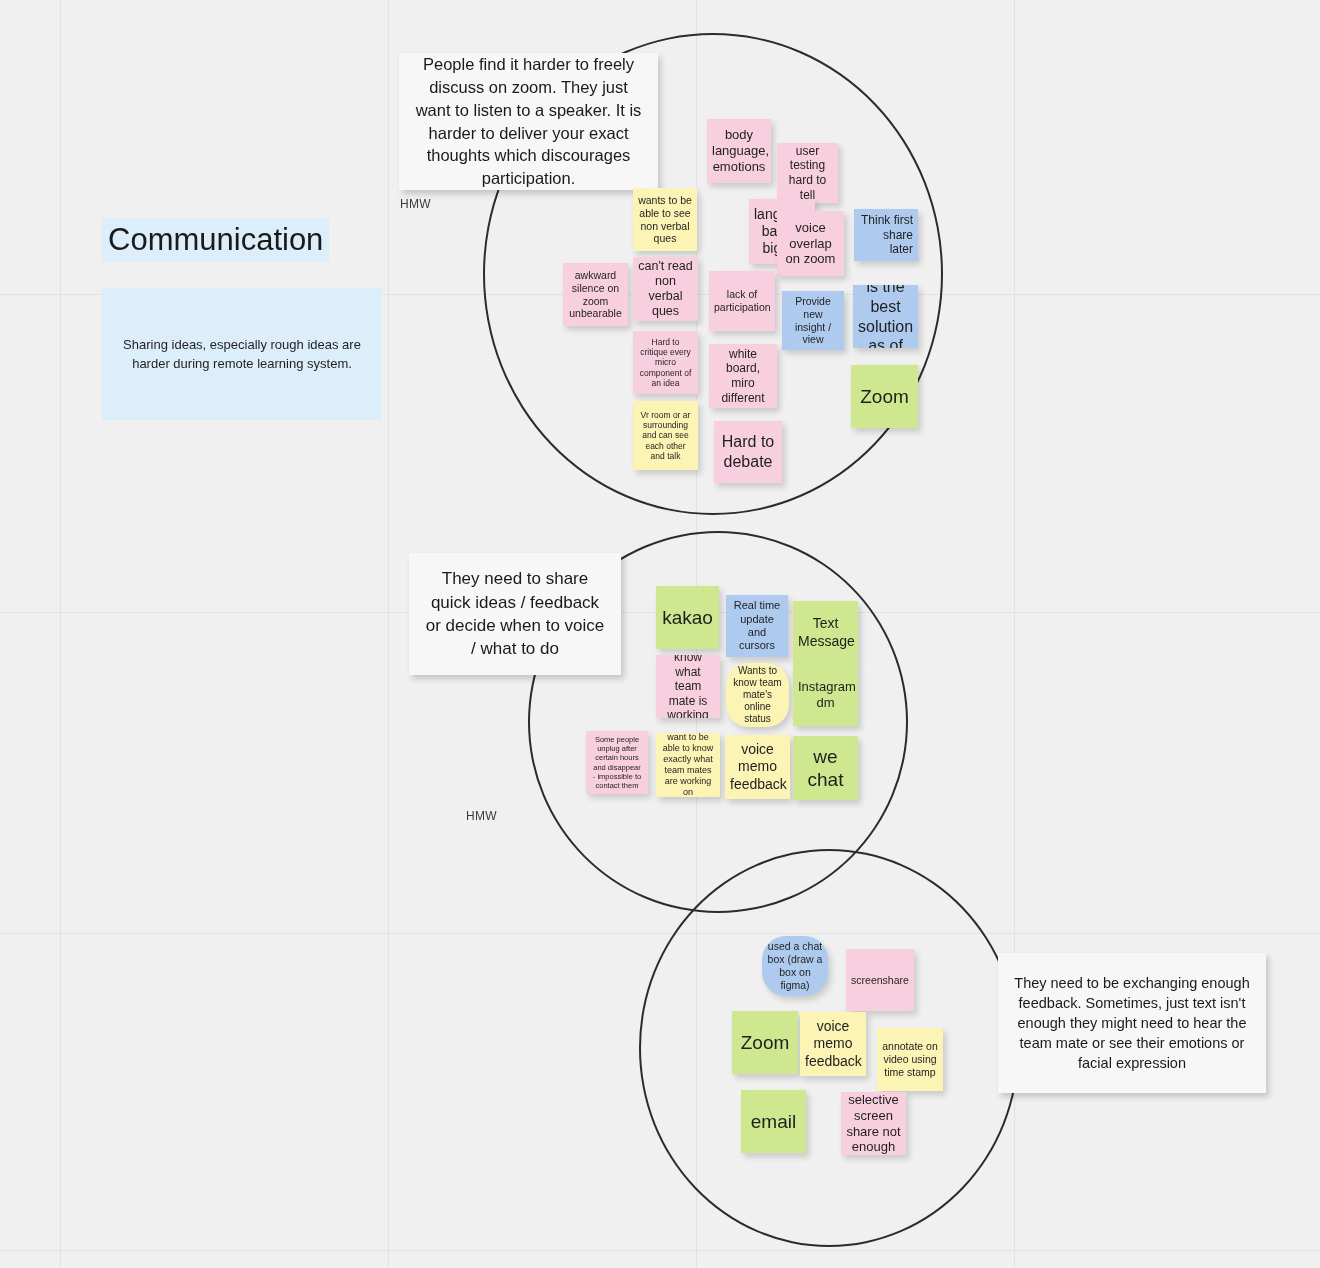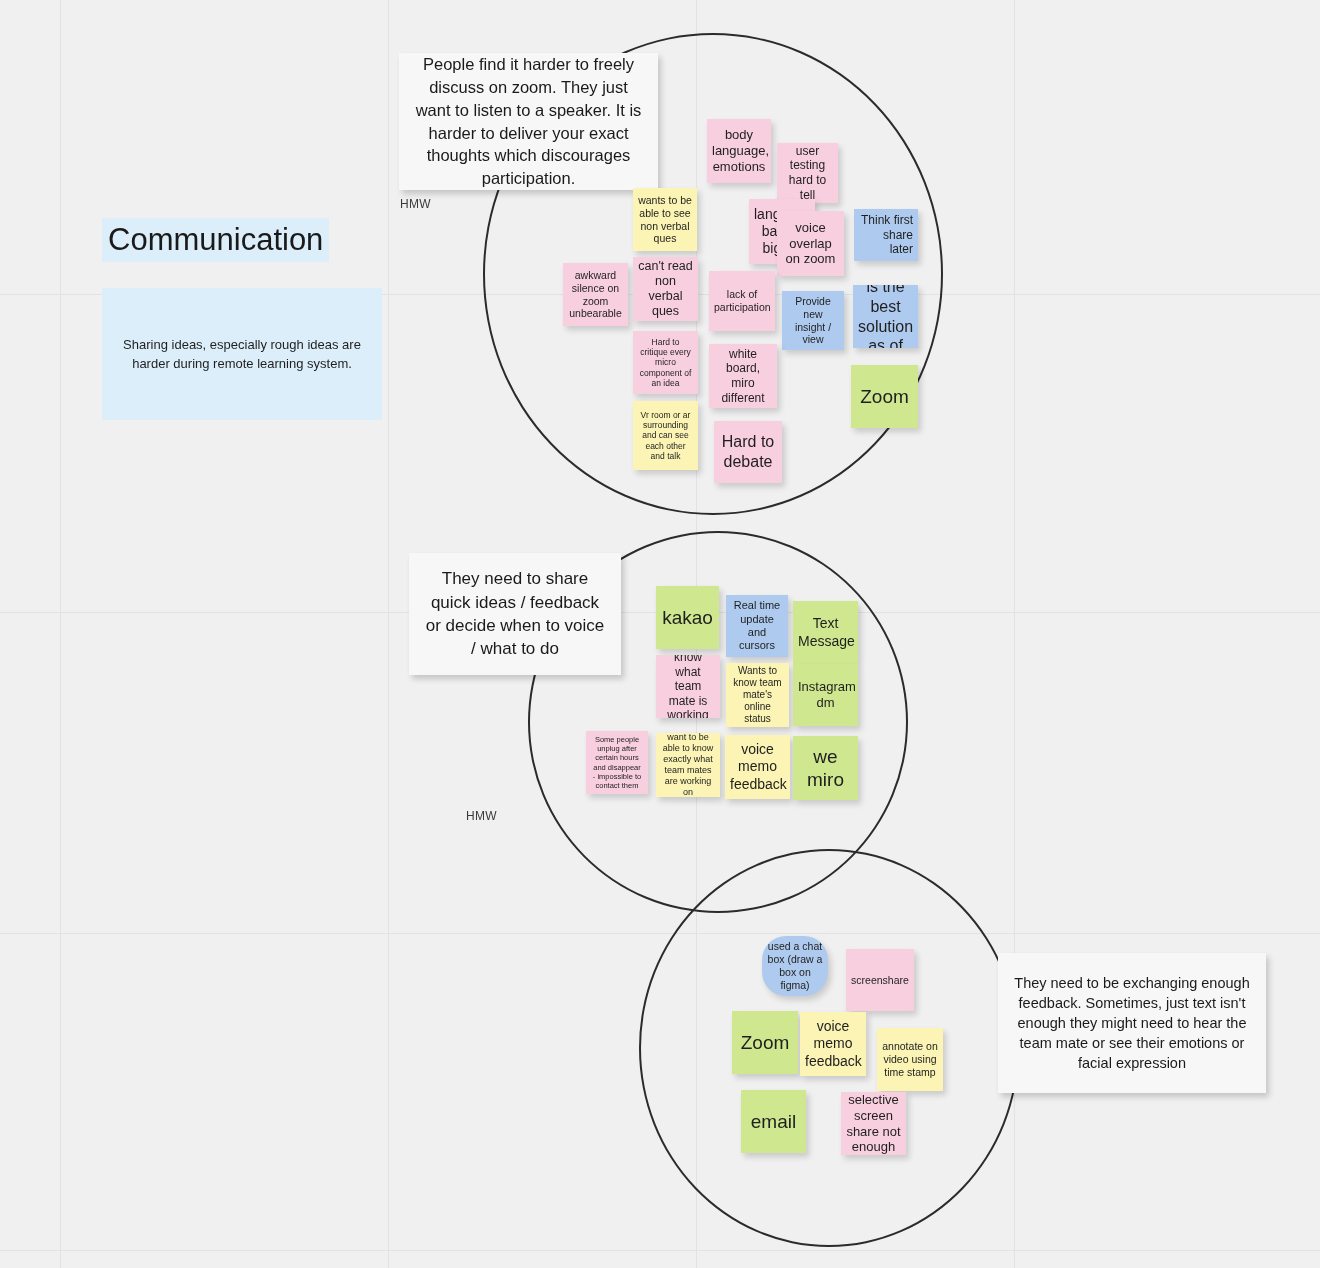--- a/index.html
+++ b/index.html
@@ -200,42 +200,42 @@
     </div>
 
   <div class="note green" style="left:793px; top:601px; width:65px; height:63px; font-size:14px;">
       <span>Text Message</span>
     </div>
 
   <div class="note pink" style="left:656px; top:655px; width:64px; height:63px; font-size:12px;">
       <span>don't know what team mate is working on</span>
     </div>
 
-  <div class="note yellow" style="left:726px; top:663px; width:63px; height:64px; font-size:10px;">
+  <div class="note yellow" style="left:726px; top:663px; width:63px; height:64px; font-size:10px;border-radius:22px;">
       <span>Wants to know team mate's online status</span>
     </div>
 
   <div class="note green" style="left:793px; top:664px; width:65px; height:62px; font-size:13px;">
       <span>Instagram dm</span>
     </div>
 
   <div class="note pink" style="left:586px; top:731px; width:62px; height:63px; font-size:7.5px;">
       <span>Some people unplug after certain hours and disappear - impossible to contact them</span>
     </div>
 
   <div class="note yellow" style="left:656px; top:733px; width:64px; height:64px; font-size:9px;">
       <span>want to be able to know exactly what team mates are working on</span>
     </div>
 
   <div class="note yellow" style="left:725px; top:735px; width:65px; height:64px; font-size:14px;">
       <span>voice memo feedback</span>
     </div>
 
   <div class="note green" style="left:793px; top:736px; width:65px; height:64px; font-size:19px;">
-      <span>we miro</span>
+      <span>we chat</span>
     </div>
 
   <div class="note blue" style="left:762px; top:936px; width:66px; height:60px; font-size:10.5px;border-radius:24px;">
       <span>used a chat box (draw a box on figma)</span>
     </div>
 
   <div class="note pink" style="left:846px; top:949px; width:68px; height:62px; font-size:10.5px;">
       <span>screenshare</span>
     </div>
 

